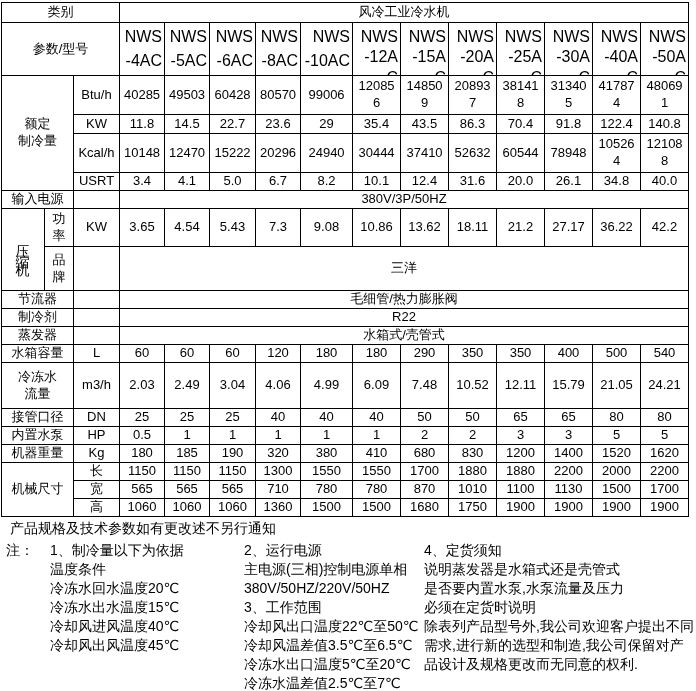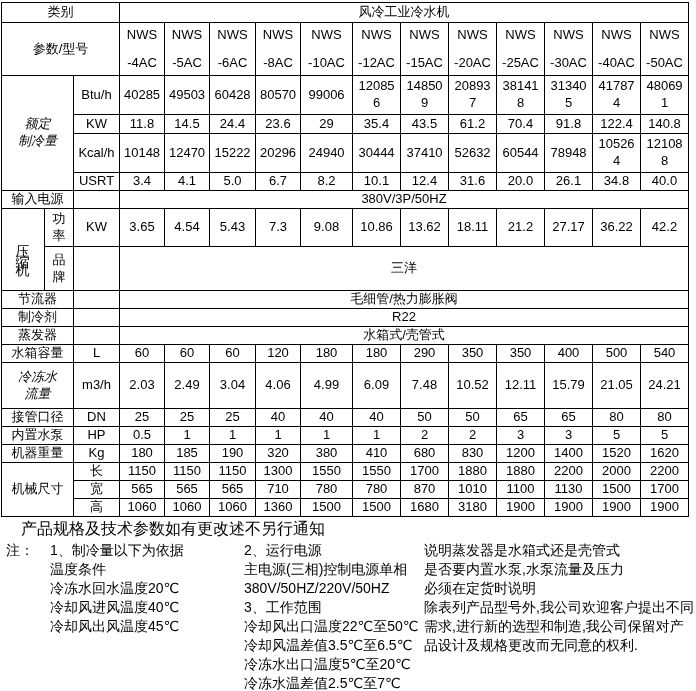--- a/index.html
+++ b/index.html
@@ -20,39 +20,39 @@
     border:1px solid #000;
     text-align:center;
     vertical-align:middle;
     padding:0 2px;
     font-size:13px;
     line-height:1.3;
     word-break:break-all;
     overflow:hidden;
   }
   td.lbl { font-size:14px; word-break:keep-all; }
-  td.pre { white-space:pre-line;font-style:italic; }
+  td.pre { white-space:pre-line; }
   td.unit { font-size:13px; word-break:keep-all; }
   td.spanval { font-size:14px; word-break:keep-all; }
-  td.model > div { font-size:13px; }
+  td.model > div { font-size:16px;text-align:right; }
   td.model { vertical-align:middle; }
   td.model .mwrap { display:flex; flex-direction:column; justify-content:space-between; height:45px; }
   .vtext {
     writing-mode:vertical-lr;
     text-orientation:upright;
     display:inline-block;
     letter-spacing:9px;
     font-size:14px;
   }
   td.narrowlbl { font-size:14px; line-height:1.6; }
   
   tr.h20{height:20px} tr.h53{height:53px} tr.h39{height:39px} tr.h19{height:19px}
   tr.h18{height:18px} tr.h38{height:38px} tr.h44{height:44px} tr.h46{height:46px}
   
-  .disclaimer { font-size:16px; margin:3px 0 2px 21px; line-height:17px; }
+  .disclaimer { font-size:14px; margin:3px 0 2px 10px; line-height:17px; }
   .notes { display:flex; align-items:flex-start; padding-left:6px; margin-top:4px; }
   .notes .note-line { font-size:14px; line-height:19px; white-space:nowrap; }
   .note-col1 { width:238px; display:flex; }
   .note-col1 .marker { width:44px; font-size:14px; line-height:19px; }
   .note-col2 { width:180px; }
   .note-col3 { flex:1; }
 </style>
 </head>
 <body>
 
@@ -168,26 +168,26 @@
         <td>208937</td>
         <td>381418</td>
         <td>313405</td>
         <td>417874</td>
         <td>480691</td>
   </tr>
   <tr class="h19">
     <td class="unit">KW</td>
     <td>11.8</td>
         <td>14.5</td>
-        <td>24.4</td>
+        <td>22.7</td>
         <td>23.6</td>
         <td>29</td>
         <td>35.4</td>
         <td>43.5</td>
-        <td>61.2</td>
+        <td>86.3</td>
         <td>70.4</td>
         <td>91.8</td>
         <td>122.4</td>
         <td>140.8</td>
   </tr>
   <tr class="h39">
     <td class="unit">Kcal/h</td>
     <td>10148</td>
         <td>12470</td>
         <td>15222</td>
@@ -372,53 +372,55 @@
   </tr>
   <tr class="h18">
     <td class="unit">高</td>
     <td>1060</td>
         <td>1060</td>
         <td>1060</td>
         <td>1360</td>
         <td>1500</td>
         <td>1500</td>
         <td>1680</td>
-        <td>3180</td>
+        <td>1750</td>
         <td>1900</td>
         <td>1900</td>
         <td>1900</td>
         <td>1900</td>
   </tr>
 </tbody>
   </table>
 
 <div class="disclaimer">产品规格及技术参数如有更改述不另行通知</div>
 
 <div class="notes">
   <div class="note-col1">
     <div class="marker">注：</div>
     <div>
         <div class="note-line">1、制冷量以下为依据</div>
         <div class="note-line">温度条件</div>
         <div class="note-line">冷冻水回水温度20℃</div>
+        <div class="note-line">冷冻水出水温度15℃</div>
         <div class="note-line">冷却风进风温度40℃</div>
         <div class="note-line">冷却风出风温度45℃</div>
       </div>
   </div>
   <div class="note-col2">
       <div class="note-line">2、运行电源</div>
       <div class="note-line">主电源(三相)控制电源单相</div>
       <div class="note-line">380V/50HZ/220V/50HZ</div>
       <div class="note-line">3、工作范围</div>
       <div class="note-line">冷却风出口温度22℃至50℃</div>
       <div class="note-line">冷却风温差值3.5℃至6.5℃</div>
       <div class="note-line">冷冻水出口温度5℃至20℃</div>
       <div class="note-line">冷冻水温差值2.5℃至7℃</div>
     </div>
   <div class="note-col3">
+      <div class="note-line">4、定货须知</div>
       <div class="note-line">说明蒸发器是水箱式还是壳管式</div>
       <div class="note-line">是否要内置水泵,水泵流量及压力</div>
       <div class="note-line">必须在定货时说明</div>
       <div class="note-line">除表列产品型号外,我公司欢迎客户提出不同</div>
       <div class="note-line">需求,进行新的选型和制造,我公司保留对产</div>
       <div class="note-line">品设计及规格更改而无同意的权利.</div>
     </div>
 </div>
 
 </body></html>

